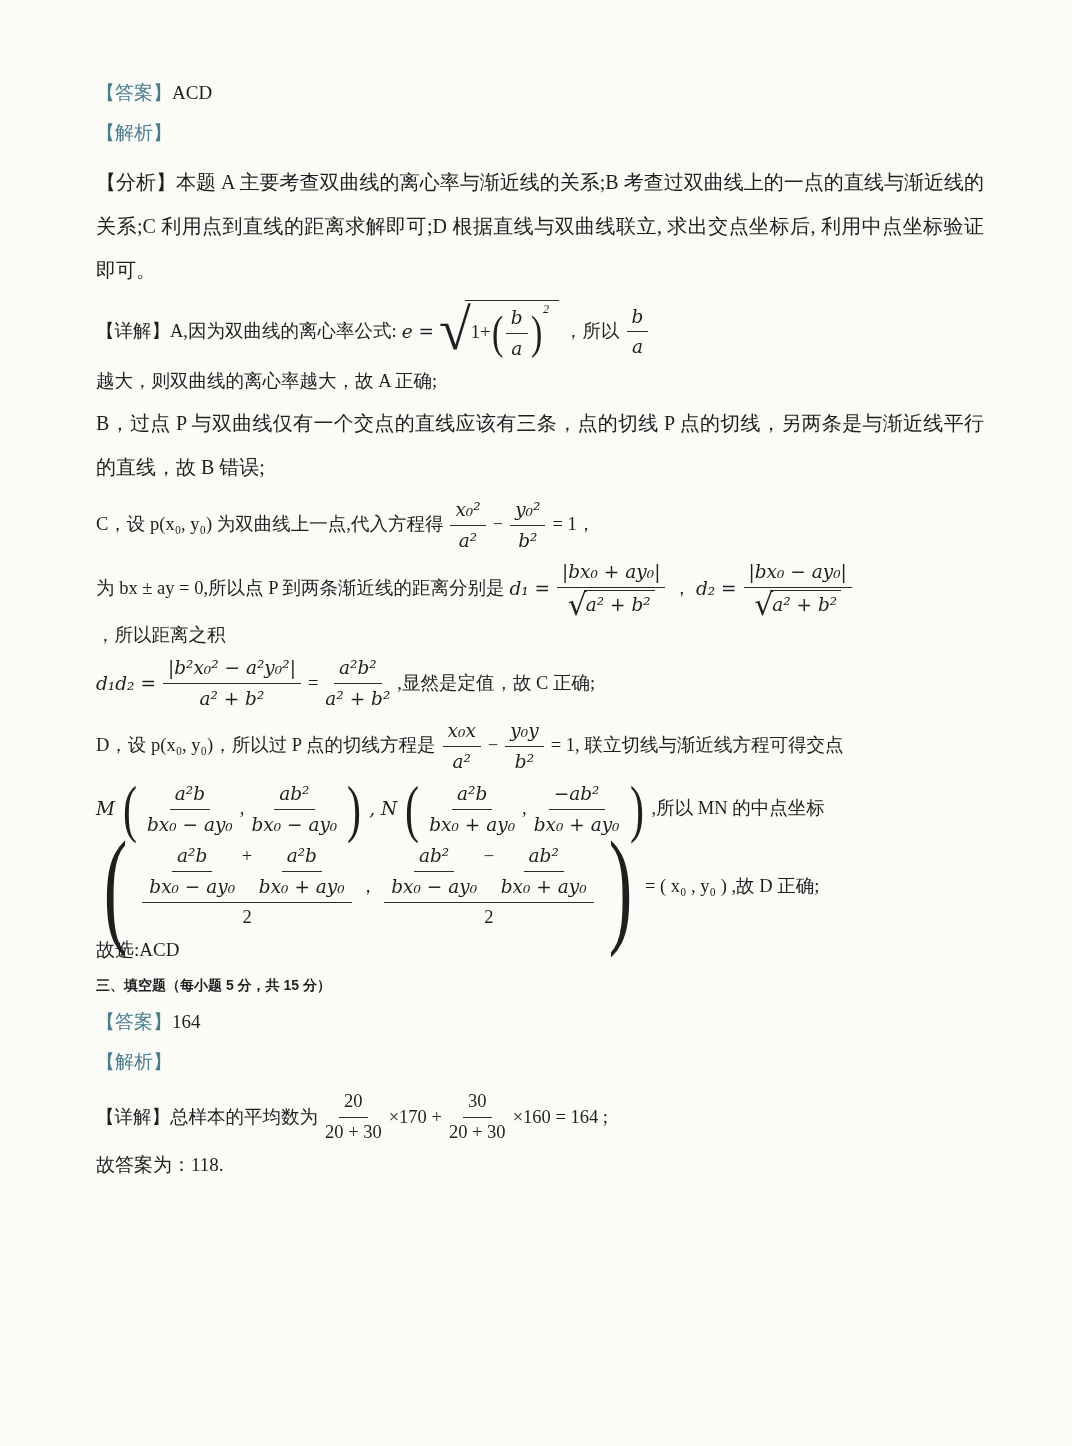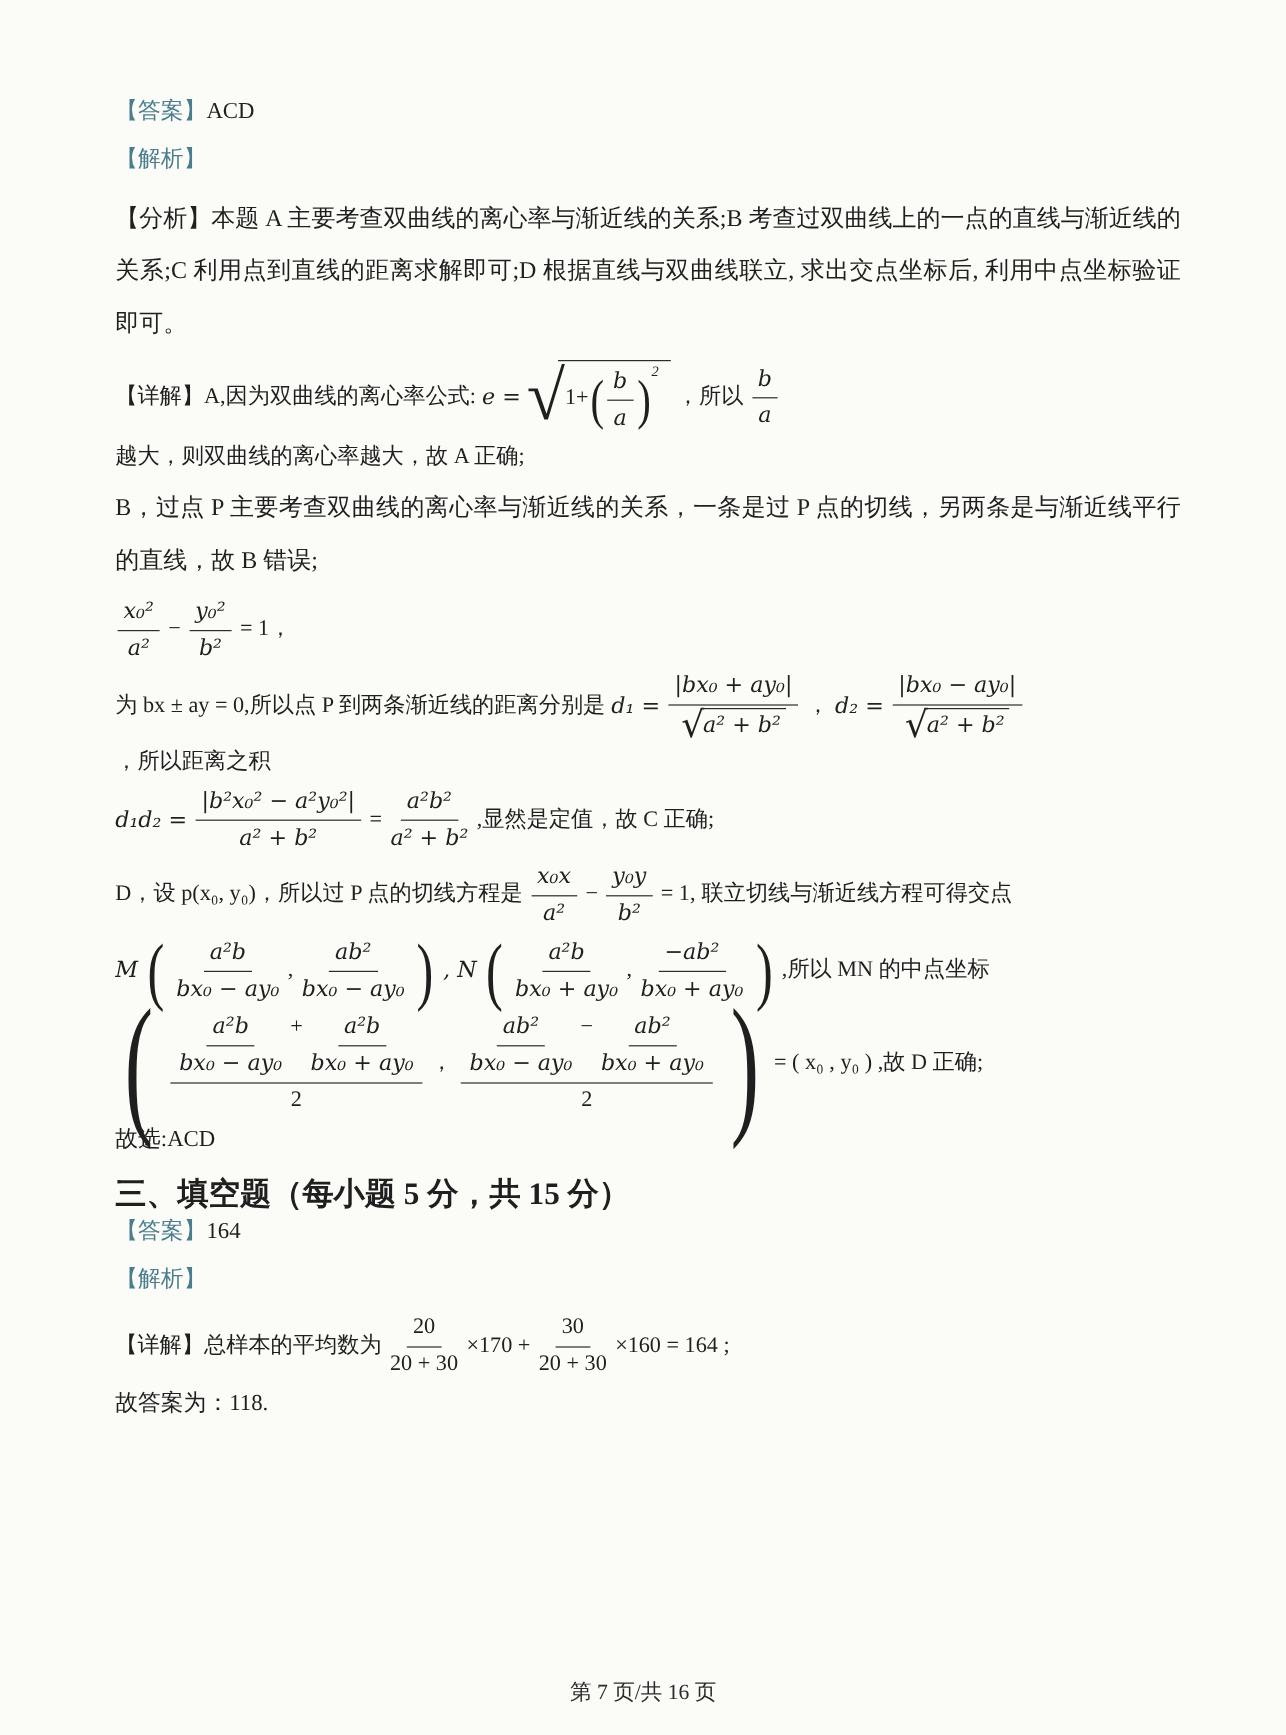--- a/index.html
+++ b/index.html
@@ -31,22 +31,22 @@
   .denflex { display:inline-flex; align-items:center; }
   .sqrt { display:inline-flex; align-items:center; }
   .rad { font-size:58px; line-height:0.85; font-weight:300; margin-right:-6px; transform:translateY(-2px); }
   .vinc { display:inline-flex; align-items:center; border-top:1.8px solid #2b2b2b; padding:4px 10px 2px 6px; }
   .rs { font-size:30px; line-height:0.9; margin-right:-3px; font-style:normal; }
   .ov { border-top:1.4px solid #2b2b2b; padding:1px 4px 0 2px; }
   .exp { align-self:flex-start; font-size:12px; transform:translateY(-4px); font-style:italic; }
   .bp { font-size:40px; font-weight:300; line-height:0; transform:scaleY(1.15) scaleX(0.85); font-style:normal; }
   .p2 { font-size:60px; font-weight:300; line-height:0; transform:scaleY(1.05) scaleX(0.7); }
   .p4 { font-size:118px; font-weight:100; line-height:0; transform:scaleY(1.1) scaleX(0.6); }
-  .heading { font-size:26px; font-weight:bold; margin:4px 0 2px 0;
-    font-family:Liberation Serif, serif; }
+  .heading { font-size:14px; font-weight:bold; margin:4px 0 14px 0;
+    font-family:Liberation Sans, sans-serif; }
   .footer {
     position:absolute; left:0; bottom:24px; width:100%;
     text-align:center; font-size:18px; color:#2a2a2a;
   }
   .gap-top { margin-top:4px; }
 </style>
 </head>
 <body>
 
 <div class="page">
@@ -77,23 +77,24 @@
       </span>
     </span>
     <span class="mtext">，所以</span>
     <span class="frac it">
       <span class="num">b</span>
       <span class="den">a</span>
     </span>
     <span class="mtext">越大，则双曲线的离心率越大，故 A 正确;</span>
   </div>
 
-  <p class="para">B，过点 P 主要考查双曲线的离心率与渐近线的关系，一条是过 P 点的切线，另两条是与渐近线平行的直线，故 B 错误;</p>
-
-  <div class="mline">
+  <p class="para">B，过点 P 与双曲线仅有一个交点的直线应该有三条，点的切线 P 点的切线，另两条是与渐近线平行的直线，故 B 错误;</p>
+
+  <div class="mline">
+    <span class="mtext">C，设 p(x₀, y₀) 为双曲线上一点,代入方程得</span>
     <span class="frac it">
       <span class="num">x₀²</span>
       <span class="den">a²</span>
     </span>
     <span>−</span>
     <span class="frac it">
       <span class="num">y₀²</span>
       <span class="den">b²</span>
     </span>
     <span>= 1，</span>
@@ -234,15 +235,14 @@
     <span>×170 +</span>
     <span class="frac">
       <span class="num">30</span>
       <span class="den">20 + 30</span>
     </span>
     <span>×160 = 164 ;</span>
   </div>
 
   <p class="line">故答案为：118.</p>
 
-  <div class="footer">第 7 页/共 16 页</div>
 
 </div>
 
 </body></html>

